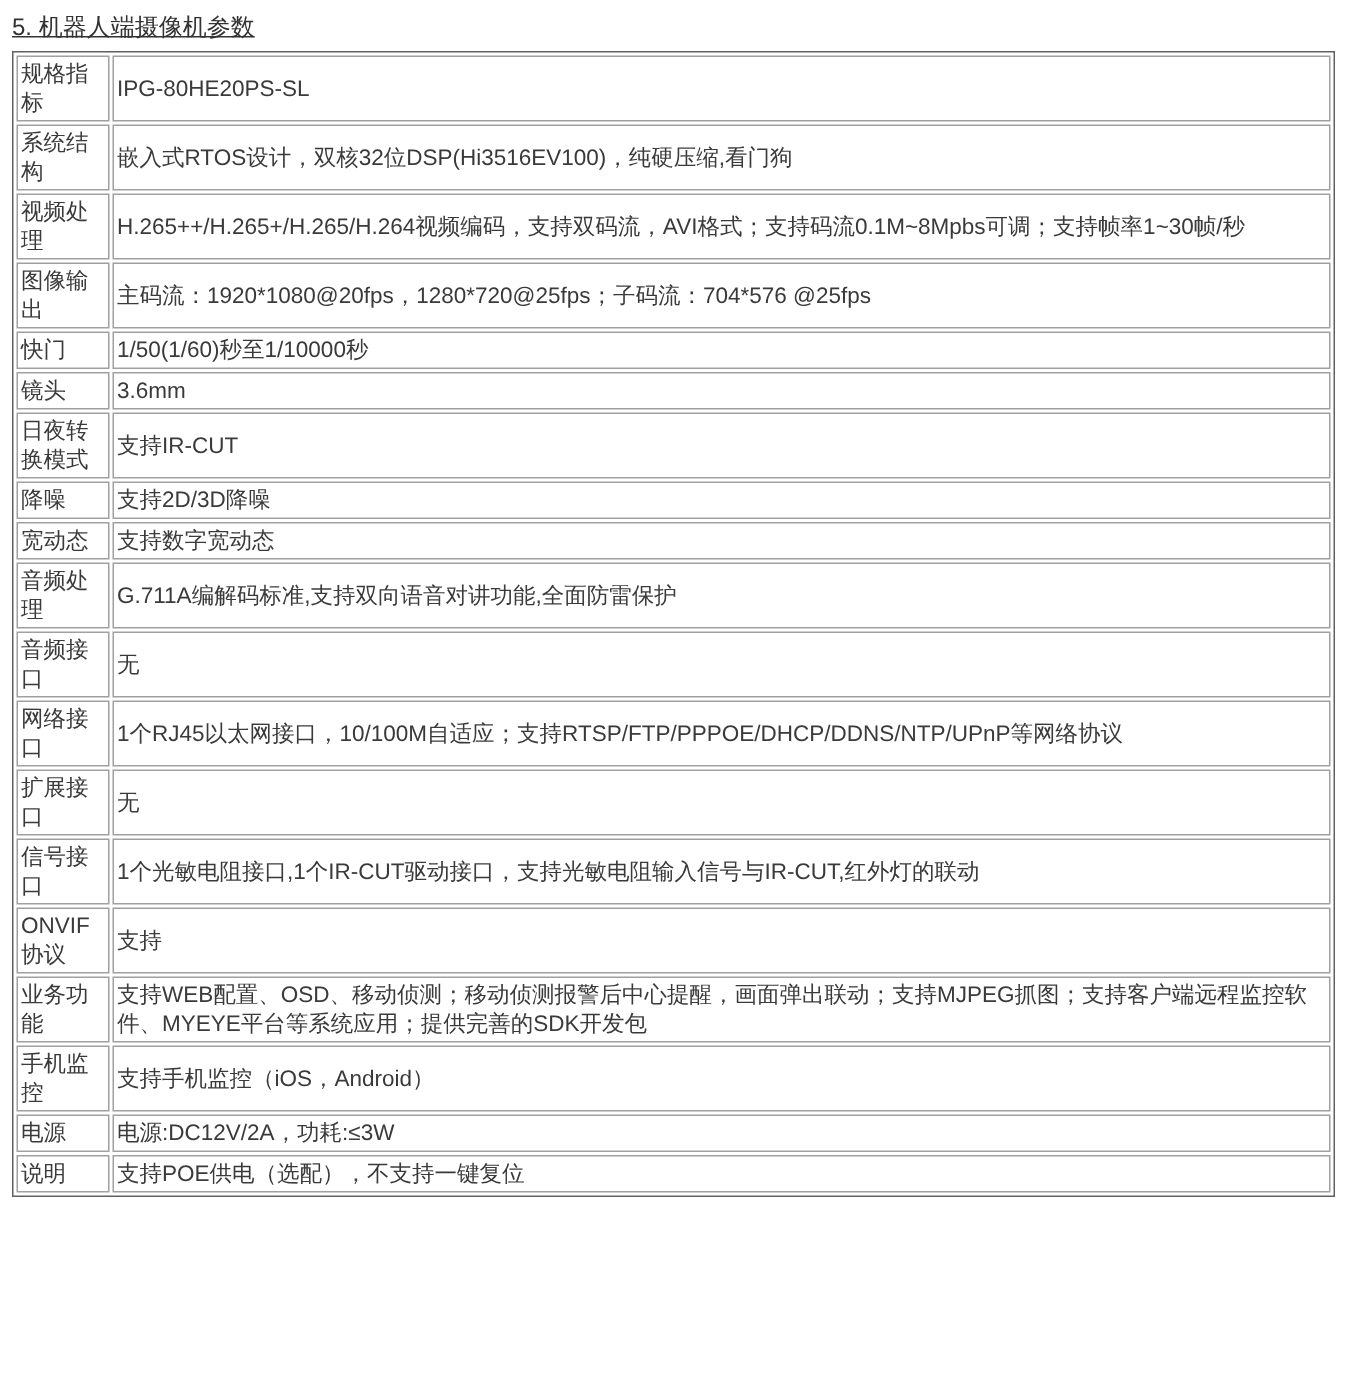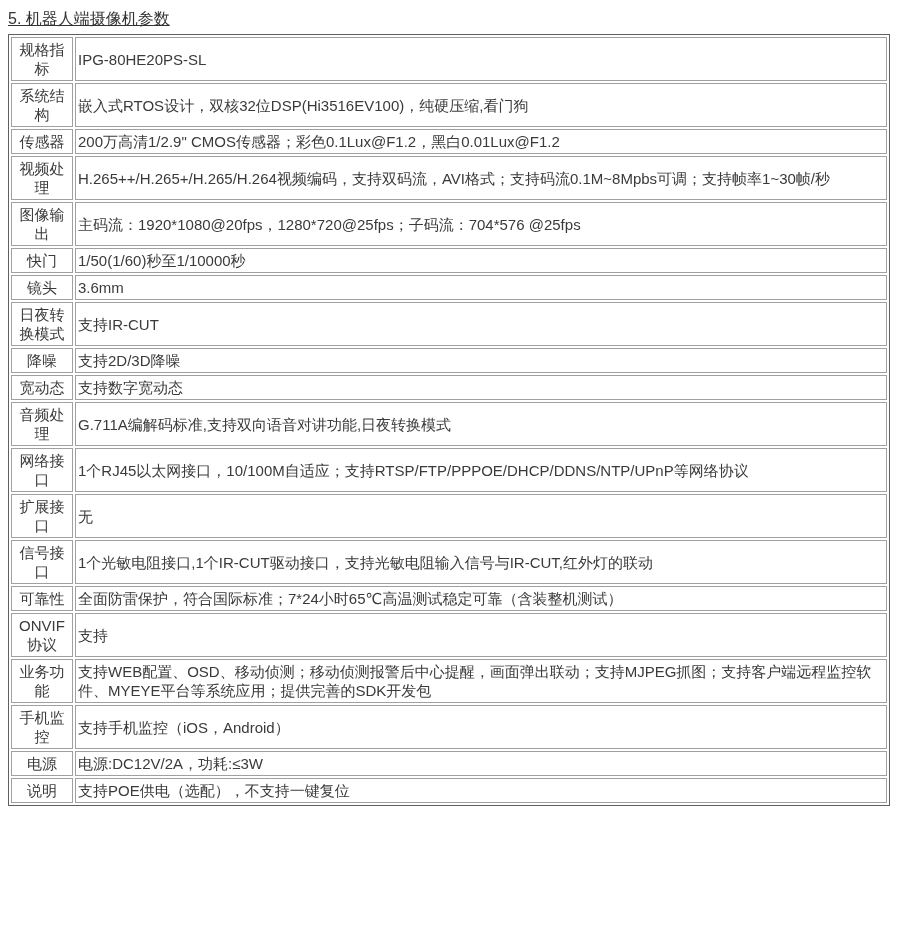--- a/index.html
+++ b/index.html
@@ -39,45 +39,40 @@
     line-height: 19px;
     padding: 2px 2px;
     vertical-align: middle;
     color: #3a3a3a;
     background: #ffffff;
   }
   td.label-cell {
     width: 62px;
     max-width: 62px;
     word-break: break-word;
-    text-align: center;
   }
   td.value-cell {
     word-break: break-word;
   }
 </style>
 </head>
 <body>
 
 <div class="page">
   <div class="title">5. 机器人端摄像机参数</div>
 
   <table class="spec-table">
     <tbody>
         <tr>
           <td class="label-cell">规格指标</td>
           <td class="value-cell">IPG-80HE20PS-SL</td>
         </tr>
         <tr>
           <td class="label-cell">系统结构</td>
           <td class="value-cell">嵌入式RTOS设计，双核32位DSP(Hi3516EV100)，纯硬压缩,看门狗</td>
-        </tr>
-        <tr>
-          <td class="label-cell">传感器</td>
-          <td class="value-cell">200万高清1/2.9" CMOS传感器；彩色0.1Lux@F1.2，黑白0.01Lux@F1.2</td>
         </tr>
         <tr>
           <td class="label-cell">视频处理</td>
           <td class="value-cell">H.265++/H.265+/H.265/H.264视频编码，支持双码流，AVI格式；支持码流0.1M~8Mpbs可调；支持帧率1~30帧/秒</td>
         </tr>
         <tr>
           <td class="label-cell">图像输出</td>
           <td class="value-cell">主码流：1920*1080@20fps，1280*720@25fps；子码流：704*576 @25fps</td>
         </tr>
         <tr>
@@ -95,37 +90,37 @@
         <tr>
           <td class="label-cell">降噪</td>
           <td class="value-cell">支持2D/3D降噪</td>
         </tr>
         <tr>
           <td class="label-cell">宽动态</td>
           <td class="value-cell">支持数字宽动态</td>
         </tr>
         <tr>
           <td class="label-cell">音频处理</td>
-          <td class="value-cell">G.711A编解码标准,支持双向语音对讲功能,日夜转换模式</td>
+          <td class="value-cell">G.711A编解码标准,支持双向语音对讲功能,全面防雷保护</td>
+        </tr>
+        <tr>
+          <td class="label-cell">音频接口</td>
+          <td class="value-cell">无</td>
         </tr>
         <tr>
           <td class="label-cell">网络接口</td>
           <td class="value-cell">1个RJ45以太网接口，10/100M自适应；支持RTSP/FTP/PPPOE/DHCP/DDNS/NTP/UPnP等网络协议</td>
         </tr>
         <tr>
           <td class="label-cell">扩展接口</td>
           <td class="value-cell">无</td>
         </tr>
         <tr>
           <td class="label-cell">信号接口</td>
           <td class="value-cell">1个光敏电阻接口,1个IR-CUT驱动接口，支持光敏电阻输入信号与IR-CUT,红外灯的联动</td>
-        </tr>
-        <tr>
-          <td class="label-cell">可靠性</td>
-          <td class="value-cell">全面防雷保护，符合国际标准；7*24小时65℃高温测试稳定可靠（含装整机测试）</td>
         </tr>
         <tr>
           <td class="label-cell">ONVIF协议</td>
           <td class="value-cell">支持</td>
         </tr>
         <tr>
           <td class="label-cell">业务功能</td>
           <td class="value-cell">支持WEB配置、OSD、移动侦测；移动侦测报警后中心提醒，画面弹出联动；支持MJPEG抓图；支持客户端远程监控软件、MYEYE平台等系统应用；提供完善的SDK开发包</td>
         </tr>
         <tr>

